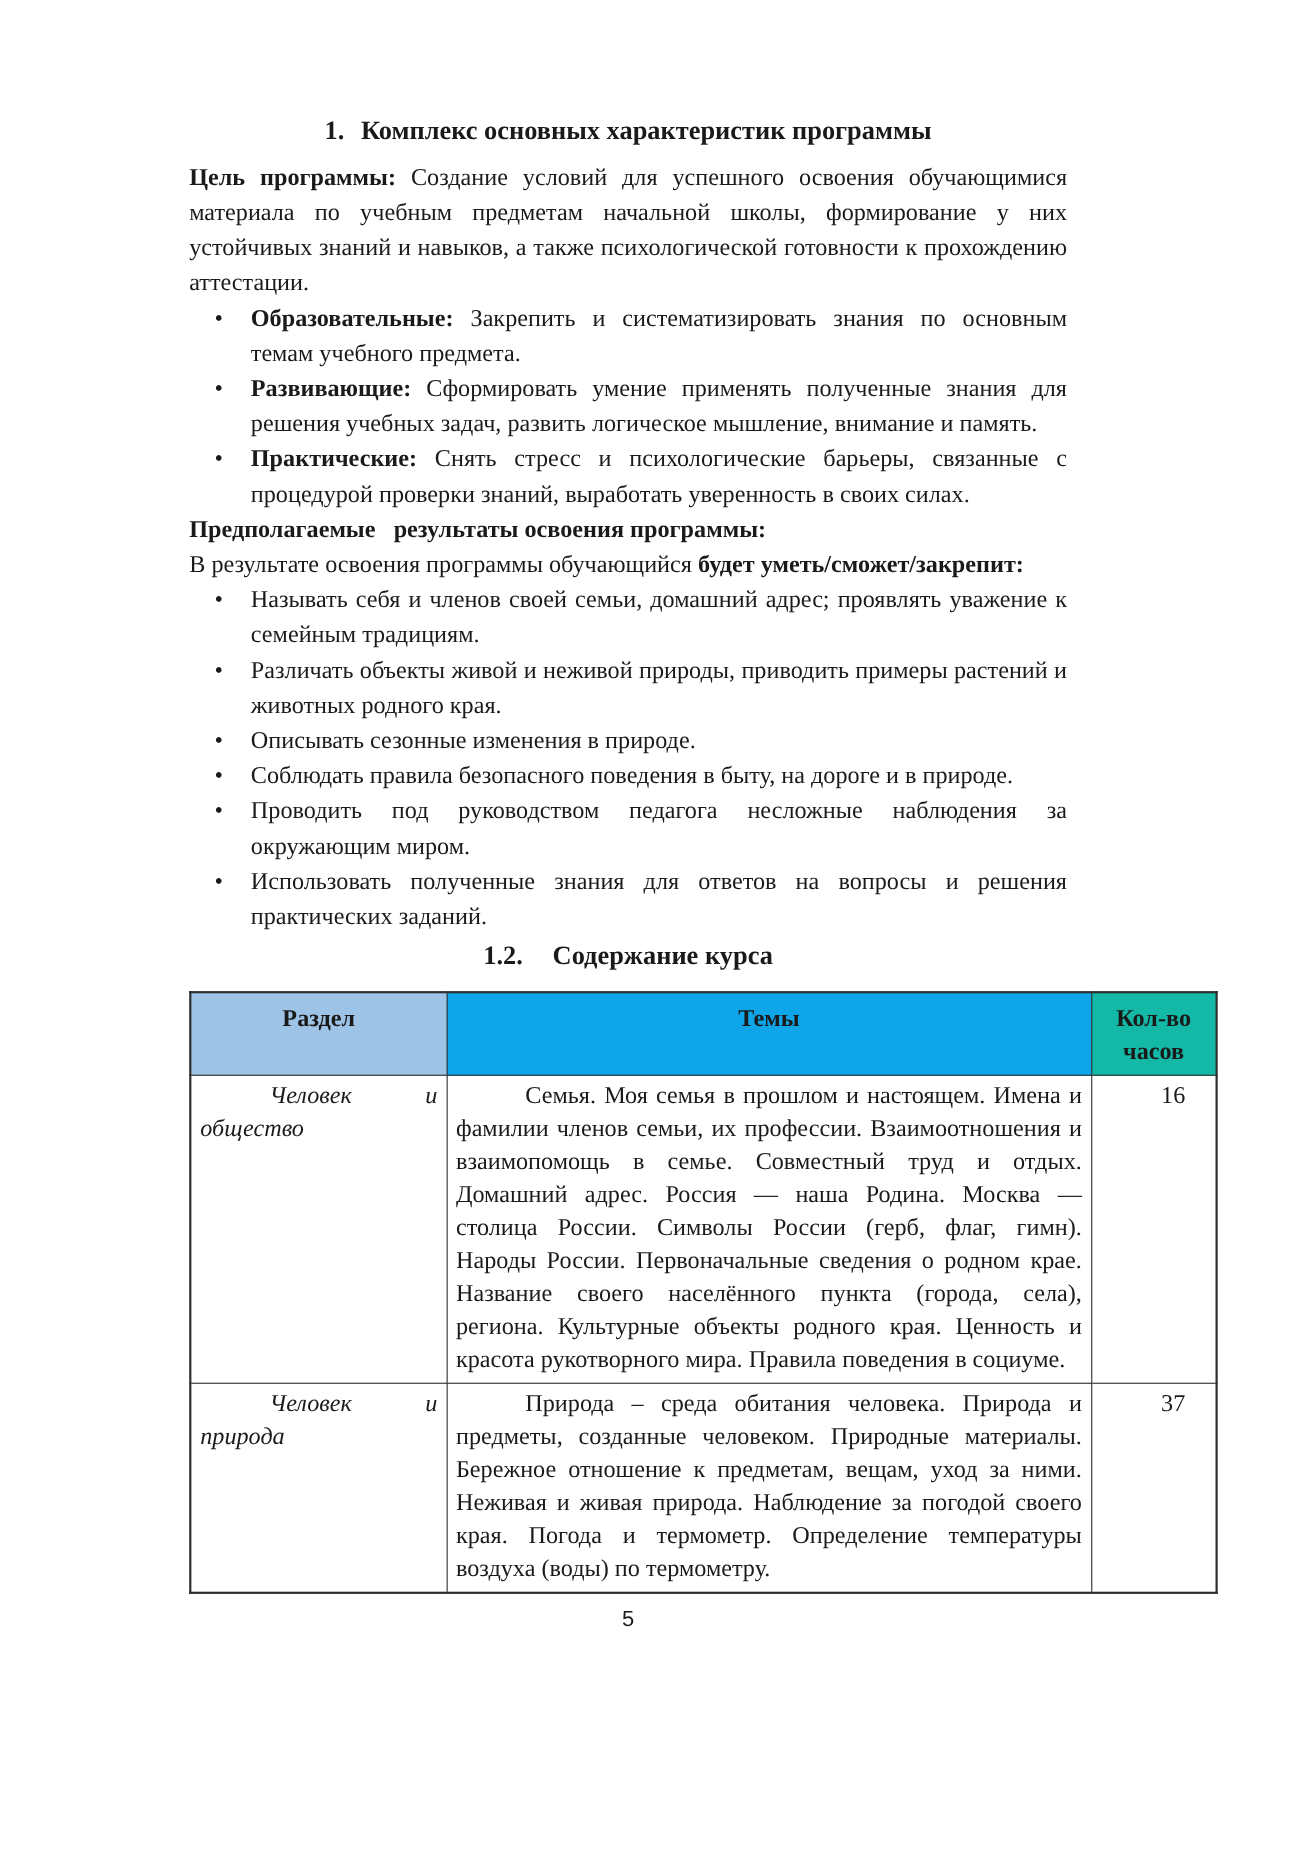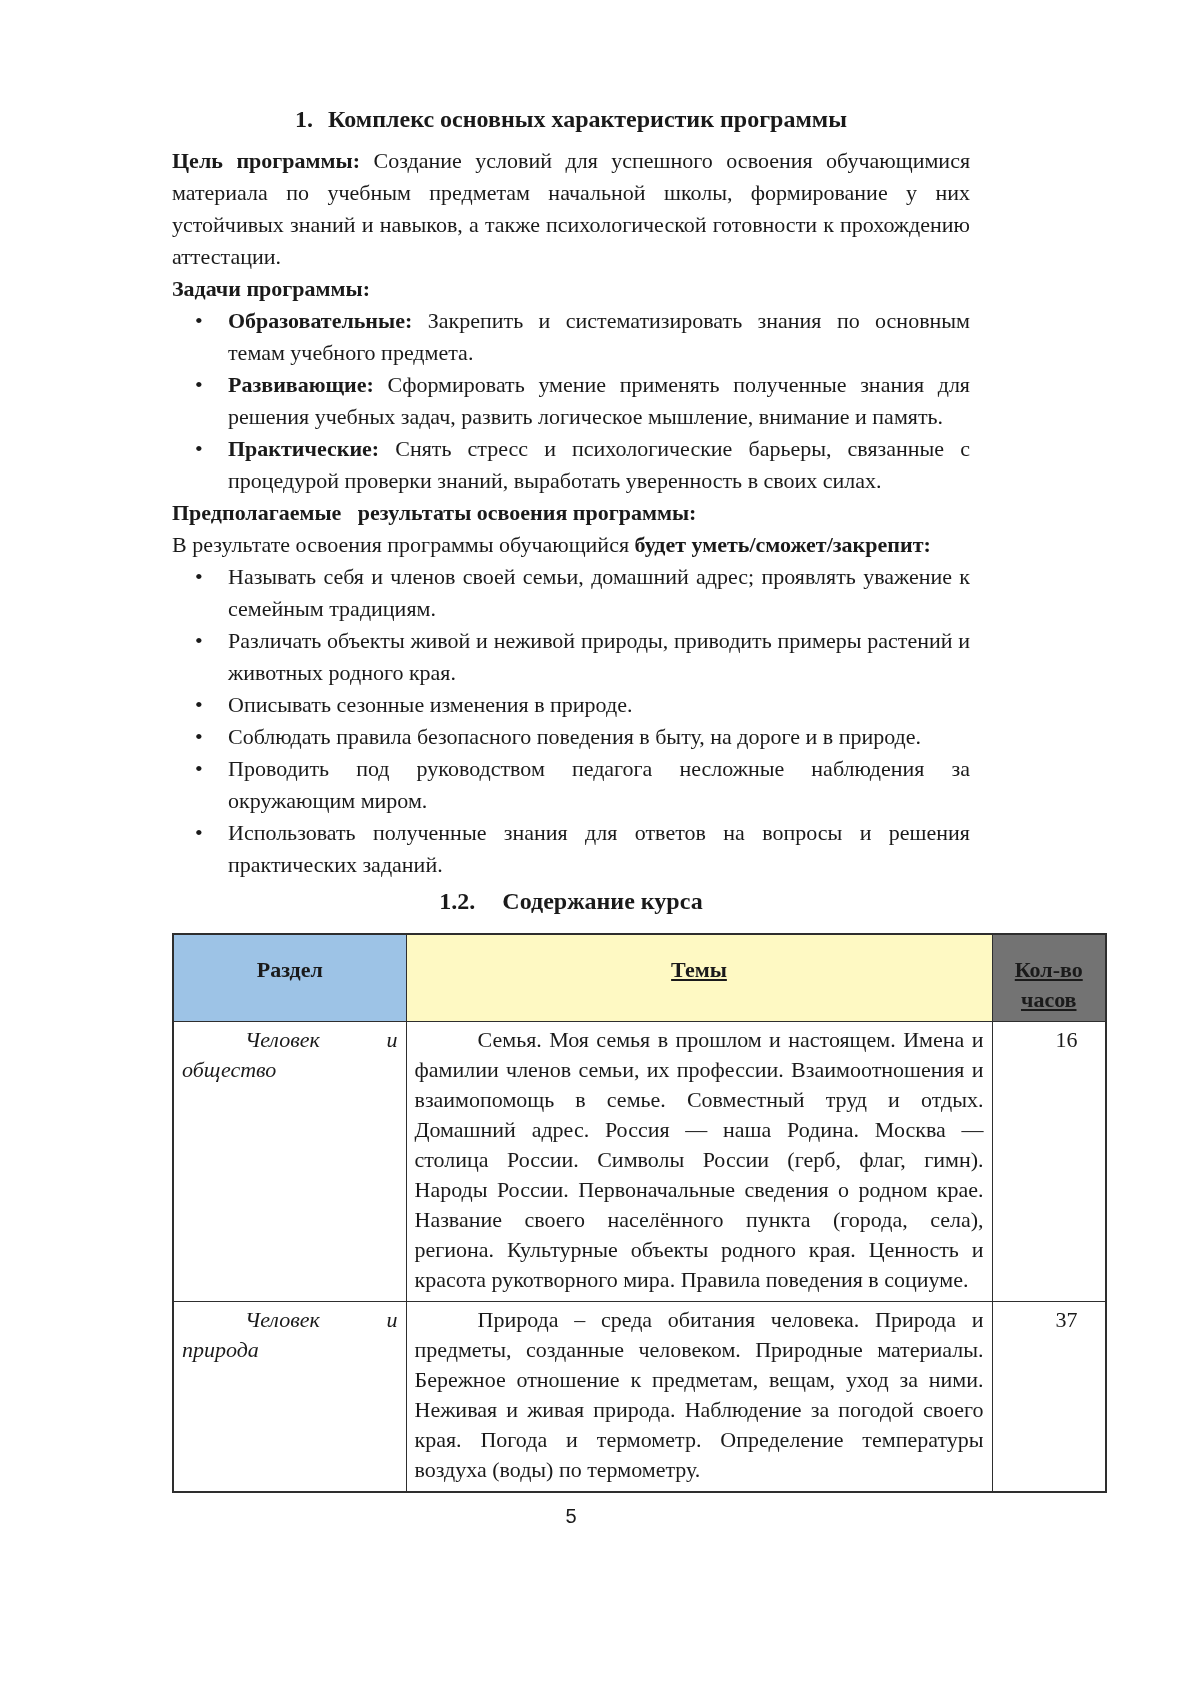--- a/index.html
+++ b/index.html
@@ -43,21 +43,21 @@
     border: 1.5px solid #2e2e2e;
     vertical-align: top;
     padding: 3px 8px 6px 8px;
     font-size: 22px;
     line-height: 30px;
   }
   table.course th {
     font-weight: bold;
     text-align: center;
     height: 60px;
-    padding-top: 20px;
+    padding-top: 8px;
   }
   td.cell-section { font-style: italic; text-align: justify; text-indent: 63px; }
   td.cell-topics  { text-align: justify; text-indent: 63px; }
   td.cell-hours   { text-align: left;   text-indent: 55px; }
   
   .pagenum {
     text-align: center;
     font-family: "Liberation Sans", "DejaVu Sans", sans-serif;
     font-size: 20px;
     margin-top: 12px;
@@ -65,21 +65,20 @@
 </style>
 </head>
 <body>
 
 <div class="page">
 
   <div class="heading"><span class="hnum1">1.</span><span>Комплекс основных характеристик программы</span></div>
 
   <div class="para mt"><span class="b">Цель программы:</span> <span>Создание условий для успешного освоения обучающимися материала по учебным предметам начальной школы, формирование у них устойчивых знаний и навыков, а также психологической готовности к прохождению аттестации.</span></div>
 
-  <div class="para b">Задачи программы:</div>
 
   <div class="bitem">
     <span class="bullet">•</span>
     <div class="btext"><span class="b">Образовательные:</span> <span>Закрепить и систематизировать знания по основным темам учебного предмета.</span></div>
   </div>
   <div class="bitem">
     <span class="bullet">•</span>
     <div class="btext"><span class="b">Развивающие:</span> <span>Сформировать умение применять полученные знания для решения учебных задач, развить логическое мышление, внимание и память.</span></div>
   </div>
   <div class="bitem">
@@ -119,22 +118,22 @@
 
   <table class="course">
     <colgroup>
         <col class="c1">
         <col class="c2">
         <col class="c3">
       </colgroup>
     <thead>
       <tr>
         <th style="background: rgb(157, 195, 230);">Раздел</th>
-        <th style="background: #fef9c3; text-decoration: underline;">Темы</th>
-        <th style="background: #737373; text-decoration: underline;">Кол-во часов</th>
+        <th style="background: #0ea5e9;">Темы</th>
+        <th style="background: #14b8a6;">Кол-во часов</th>
       </tr>
     </thead>
     <tbody>
       <tr>
         <td class="cell-section">Человек и общество</td>
         <td class="cell-topics">Семья. Моя семья в прошлом и настоящем. Имена и фамилии членов семьи, их профессии. Взаимоотношения и взаимопомощь в семье. Совместный труд и отдых. Домашний адрес. Россия — наша Родина. Москва — столица России. Символы России (герб, флаг, гимн). Народы России. Первоначальные сведения о родном крае. Название своего населённого пункта (города, села), региона. Культурные объекты родного края. Ценность и красота рукотворного мира. Правила поведения в социуме.</td>
         <td class="cell-hours">16</td>
       </tr>
       <tr>
         <td class="cell-section">Человек и природа</td>

